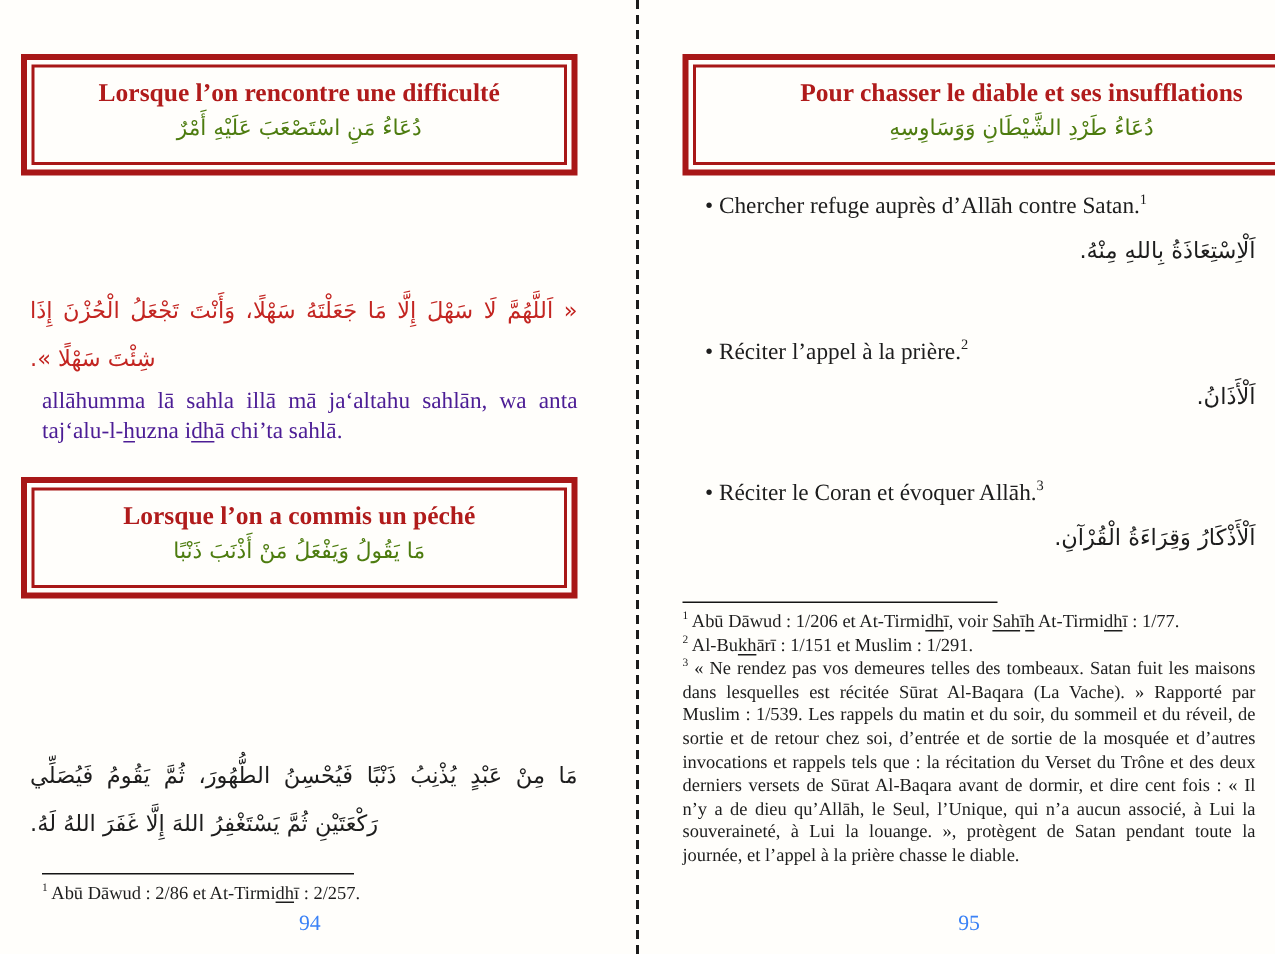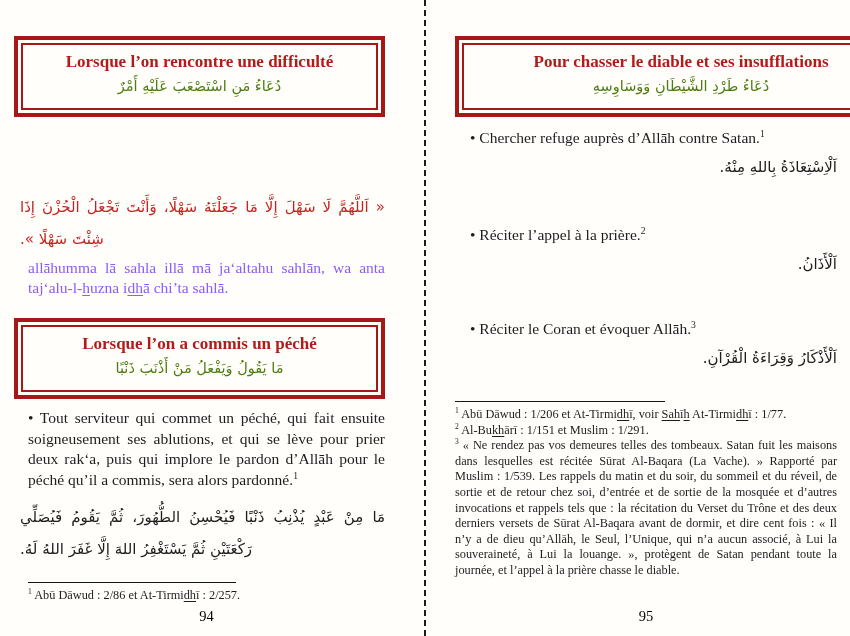--- a/index.html
+++ b/index.html
@@ -38,32 +38,32 @@
     font-size:15px;line-height:2.15;
   }
   .dua-red{color:#c32521;}
   .dua-black{color:#1d1d1d;}
   .ar-line{direction:rtl;text-align:right;font-size:15px;color:#1d1d1d;margin-top:9px;}
   .item{position:absolute;left:45px;width:367px;}
   .item .bullet-line{font-size:15.5px;line-height:1.33;color:#1d1d1d;}
   
   .translit{
     position:absolute;left:28px;width:357px;
-    font-size:15.5px;line-height:1.32;text-align:justify;color:#8b5cf6;
+    font-size:15.5px;line-height:1.32;text-align:justify;color:#4c1d95;
   }
   
   .fn-sep{position:absolute;left:28px;width:208px;border-top:1.5px solid #151515;}
   .page-right .fn-sep{left:30px;width:210px;}
   .fn-block{position:absolute;left:28px;width:357px;font-size:12.3px;line-height:1.27;color:#1d1d1d;}
   .page-right .fn-block{left:30px;width:382px;}
   .fn-line{text-align:left;}
   .fn-just{text-align:justify;}
   .pageno{
     position:absolute;top:608px;left:28px;width:357px;
-    text-align:center;font-size:14.5px;color:#000000;
+    text-align:center;font-size:14.5px;color:#3b82f6;
   }
   .page-right .pageno{left:30px;width:382px;font-family:Liberation Serif, serif;}
   
   .lp-box1{top:36px;}
   .lp-para1{top:125px;}
   .lp-dua1{top:191px;}
   .lp-translit{top:258px;}
   .lp-box2{top:318px;}
   .lp-para2{top:408px;}
   .lp-dua2{top:501px;}
@@ -95,21 +95,20 @@
 
     <div class="translit lp-translit"><span>allāhumma lā sahla illā mā ja‘altahu sahlān, wa anta taj‘alu-l-</span><span class="u">h</span><span>uzna i</span><span class="u">dh</span><span>ā chi’ta sahlā.</span></div>
 
     <div class="tbox lp-box2">
       <div class="tbox-inner">
         <div class="t-fr">Lorsque l’on a commis un péché</div>
         <div class="t-ar ar" dir="rtl">مَا يَقُولُ وَيَفْعَلُ مَنْ أَذْنَبَ ذَنْبًا</div>
       </div>
     </div>
 
-    <div class="para lp-para2"><span>•  Tout serviteur qui commet un péché, qui fait ensuite soigneusement ses ablutions, et qui se lève pour prier deux rak‘a, puis qui implore le pardon d’Allāh pour le péché qu’il a commis, sera alors pardonné.</span><sup>1</sup></div>
 
     <div class="dua dua-black ar lp-dua2">مَا مِنْ عَبْدٍ يُذْنِبُ ذَنْبًا فَيُحْسِنُ الطُّهُورَ، ثُمَّ يَقُومُ فَيُصَلِّي رَكْعَتَيْنِ ثُمَّ يَسْتَغْفِرُ اللهَ إِلَّا غَفَرَ اللهُ لَهُ.</div>
 
     <div class="fn-sep lp-sep"></div>
 
     <div class="fn-block lp-fn">
       <div class="fn-line"><sup>1</sup><span> Abū Dāwud : 2/86 et At-Tirmi</span><span class="u">dh</span><span>ī : 2/257.</span></div>
     </div>
 
     <div class="pageno">94</div>

